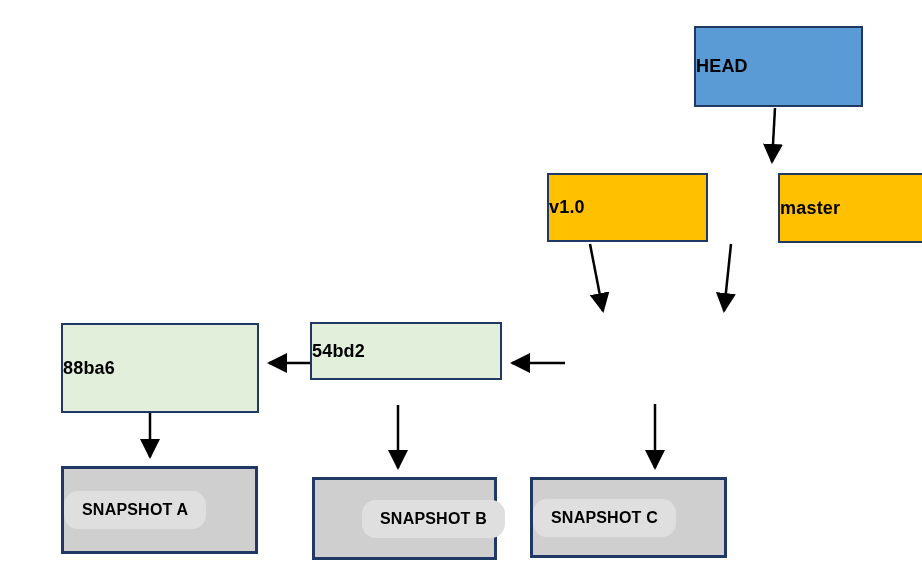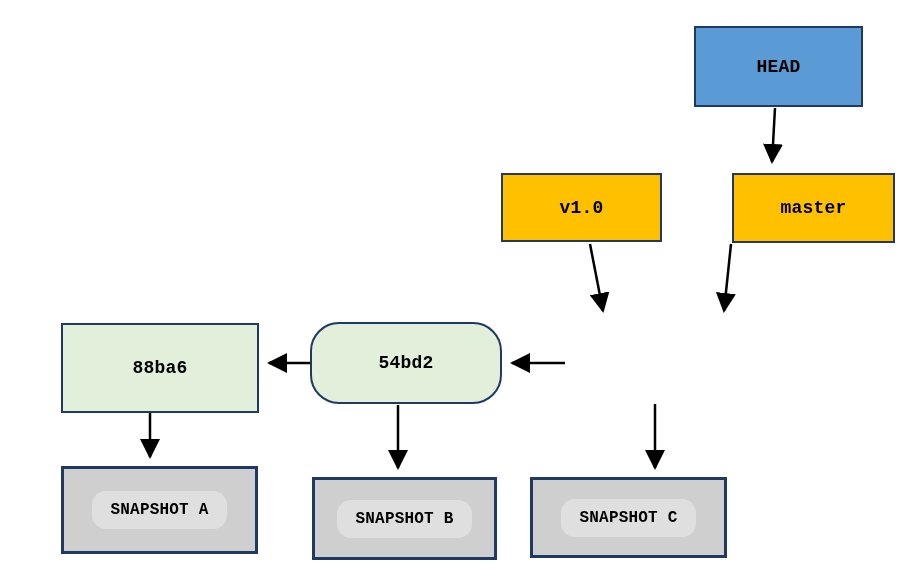--- a/index.html
+++ b/index.html
@@ -21,50 +21,50 @@
     top: 0;
     width: 922px;
     height: 579px;
     pointer-events: none;
   }
   .node {
     position: absolute;
     box-sizing: border-box;
     display: flex;
     align-items: center;
-    justify-content: center;
+    justify-content: flex-start;
     border: 2px solid #1F3864;
     font-weight: 700;
     color: #000000;
     font-size: 18px;
     letter-spacing: 0.2px;
-    font-family: Liberation Mono, monospace;
   }
   .node-head {
     left: 694px; top: 26px; width: 169px; height: 81px;
     background: #5B9BD5;
   }
   .node-branch {
     background: #FFC000;
+    margin-left: 46px;
   }
   .node-master { left: 732px; top: 173px; width: 163px; height: 70px; }
   .node-v1     { left: 501px; top: 173px; width: 161px; height: 69px; }
   .node-commit {
     background: #E2EFDA;
   }
   .node-88ba6 { left: 61px;  top: 323px; width: 198px; height: 90px; }
-  .node-54bd2 { left: 310px; top: 322px; width: 192px; height: 82px; border-radius: 29px; }
+  .node-54bd2 { left: 310px; top: 322px; width: 192px; height: 58px; }
   .node-f55bc { left: 565px; top: 322px; width: 195px; height: 81px; }
   .node-snapshot {
     background: #CFCFCF;
     border-width: 3px;
     font-size: 16px;
   }
   .node-snapA { left: 61px;  top: 466px; width: 197px; height: 88px; }
-  .node-snapB { left: 312px; top: 477px; width: 185px; height: 83px; }
+  .node-snapB { left: 312px; top: 477px; width: 185px; height: 83px; padding-left: 47px; }
   .node-snapC { left: 530px; top: 477px; width: 197px; height: 81px; }
   .snapshot-label {
     background: #DFDFDF;
     padding: 10px 18px;
     white-space: nowrap;
     border-radius: 14px;
   }
 </style>
 </head>
 <body>

